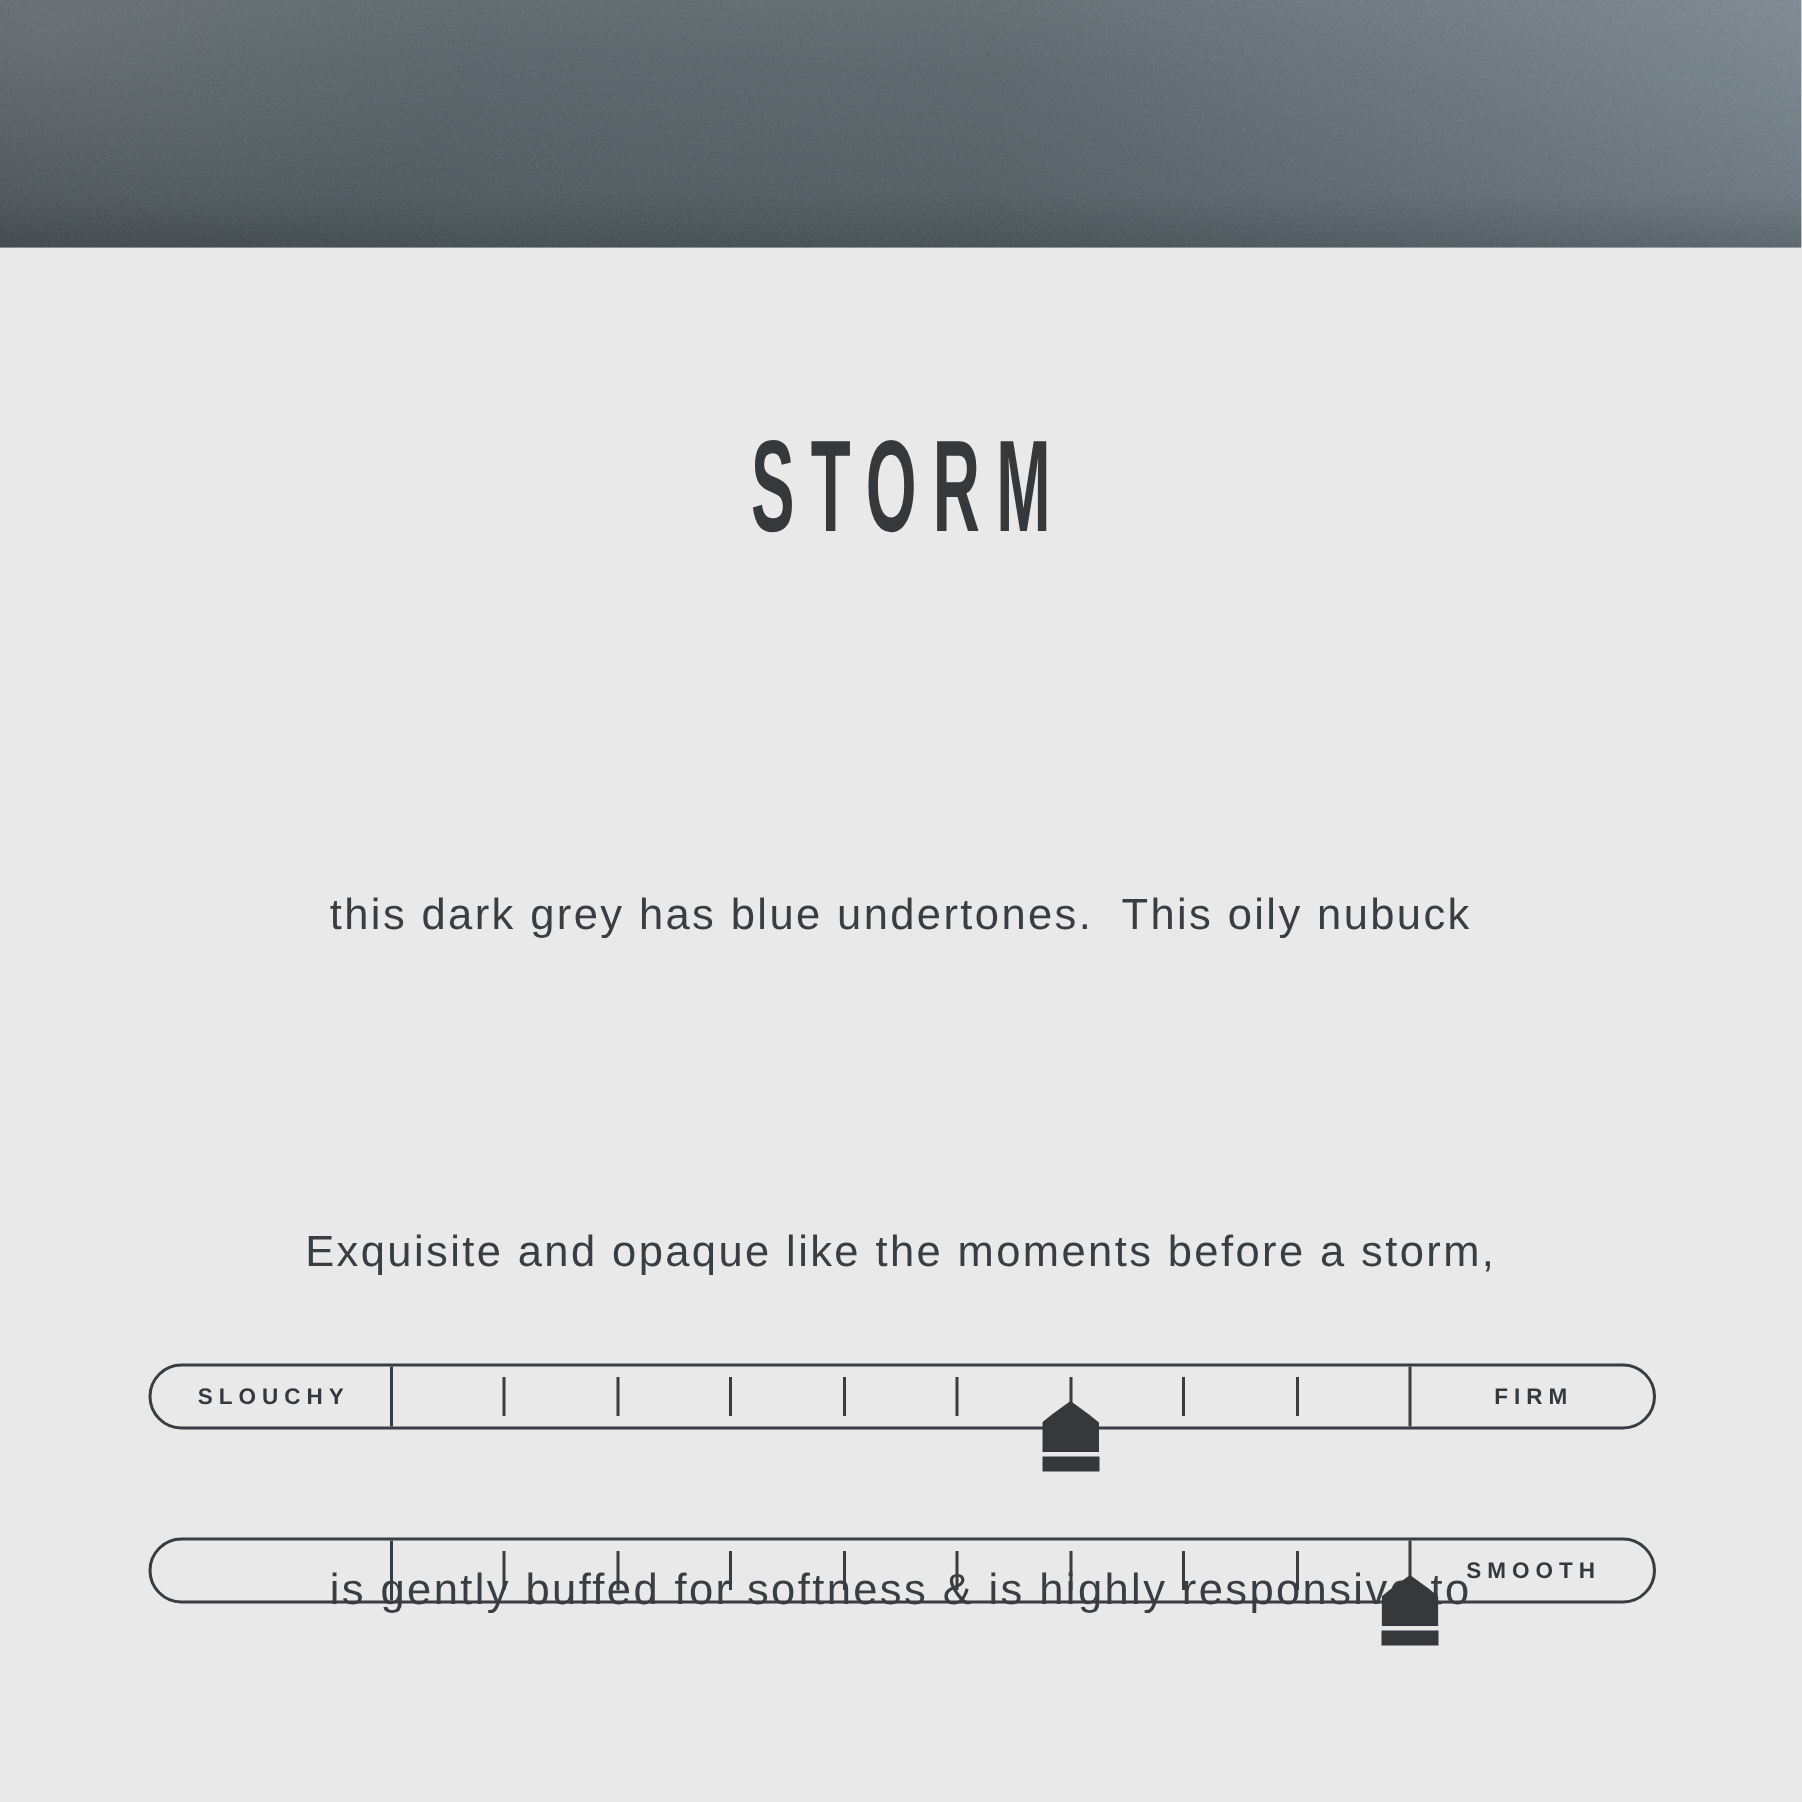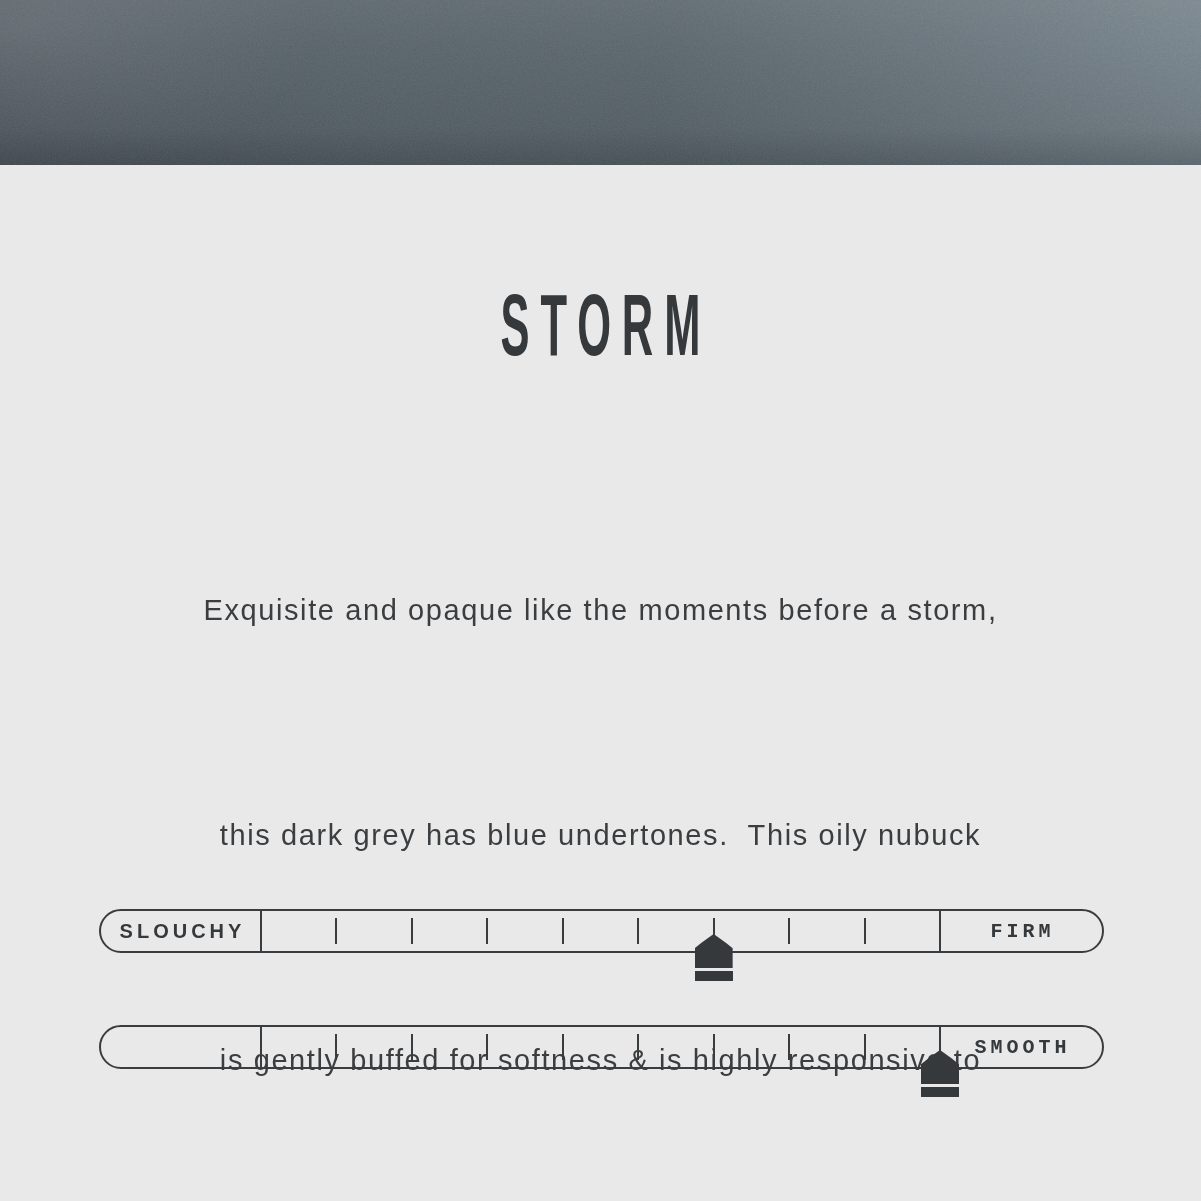--- a/index.html
+++ b/index.html
@@ -42,25 +42,25 @@
   }
 
   
   .scale {
     position: absolute; left: 99px; width: 1005px; height: 44px;
     border: 2px solid #3a3d3f; border-radius: 23px;
   }
   .scale .label {
     position: absolute; top: 0; height: 40px;
     display: flex; align-items: center; justify-content: center;
-    font-size: 20px; font-weight: 700; letter-spacing: 4px; text-indent: 4px;
+    font-size: 15px; font-weight: 700; letter-spacing: 4px; text-indent: 4px;
     color: #35393c; white-space: nowrap;
   }
   .scale .label.left  { left: 0; width: 159px; }
-  .scale .label.right { left: 838px; width: 163px; font-family: Liberation Mono, monospace; }
+  .scale .label.right { left: 838px; width: 163px; }
   .scale .divider {
     position: absolute; top: 0; width: 2px; height: 40px; background: #3a3d3f;
   }
   .scale .tick {
     position: absolute; top: 7px; width: 2px; height: 26px; background: #3a3d3f;
   }
   .scale .marker {
     position: absolute; top: 23px; width: 38px; margin-left: -19px; z-index: 3;
   }
   .scale .marker .pointer {
@@ -89,22 +89,22 @@
         <feColorMatrix in="n2" type="matrix" values="0 0 0 0 0.05  0 0 0 0 0.08  0 0 0 0 0.10  0 0 0 0.30 0"></feColorMatrix>
       </filter>
       <rect width="1201" height="165" filter="url(#grain)" opacity="0.22"></rect>
       <rect width="1201" height="165" filter="url(#grain2)" opacity="0.35"></rect>
     </svg>
   </div>
 
   <div class="title">STORM</div>
 
   <div class="description">
+    <div>this dark grey has blue undertones.  This oily nubuck</div>
     <div>Exquisite and opaque like the moments before a storm,</div>
-    <div>this dark grey has blue undertones.  This oily nubuck</div>
     <div>is gently buffed for softness &amp; is highly responsive to</div>
     
     
   </div>
 
   <div class="scale" id="scale-0">
     <span class="label left">SLOUCHY</span>
     <span class="label right">FIRM</span>
   <div class="divider" style="left: 159px;"></div>
       <div class="divider" style="left: 838px;"></div>

